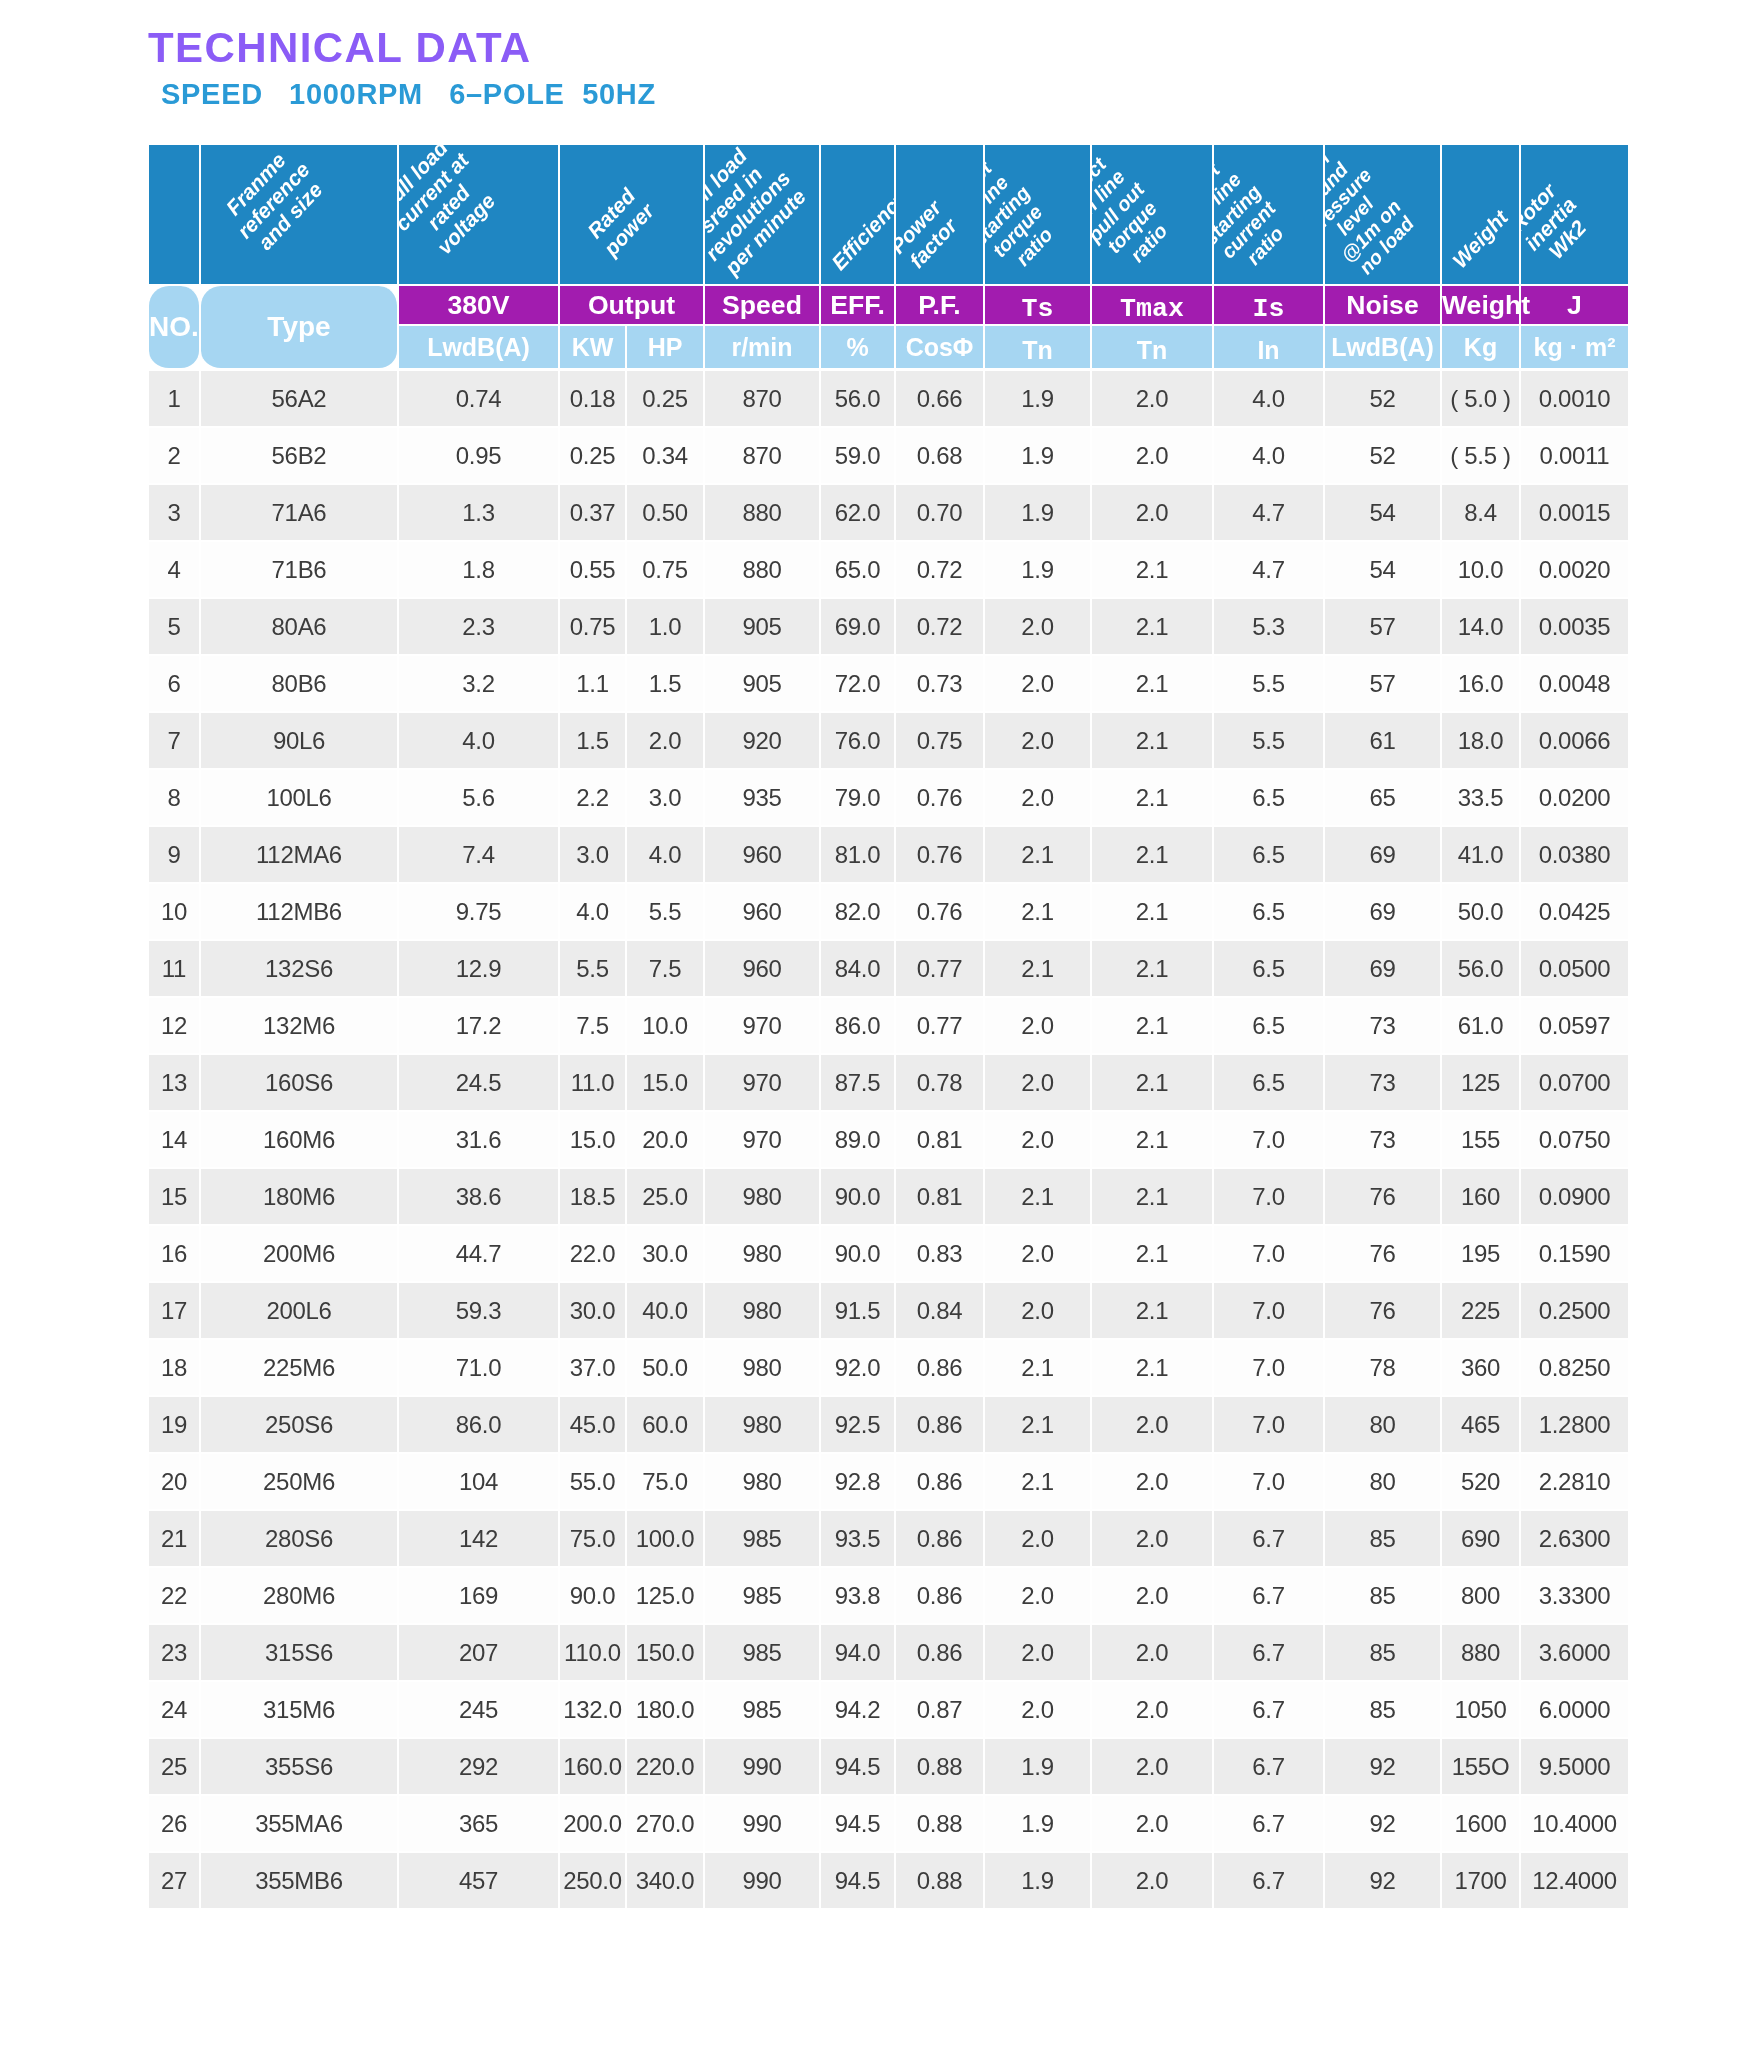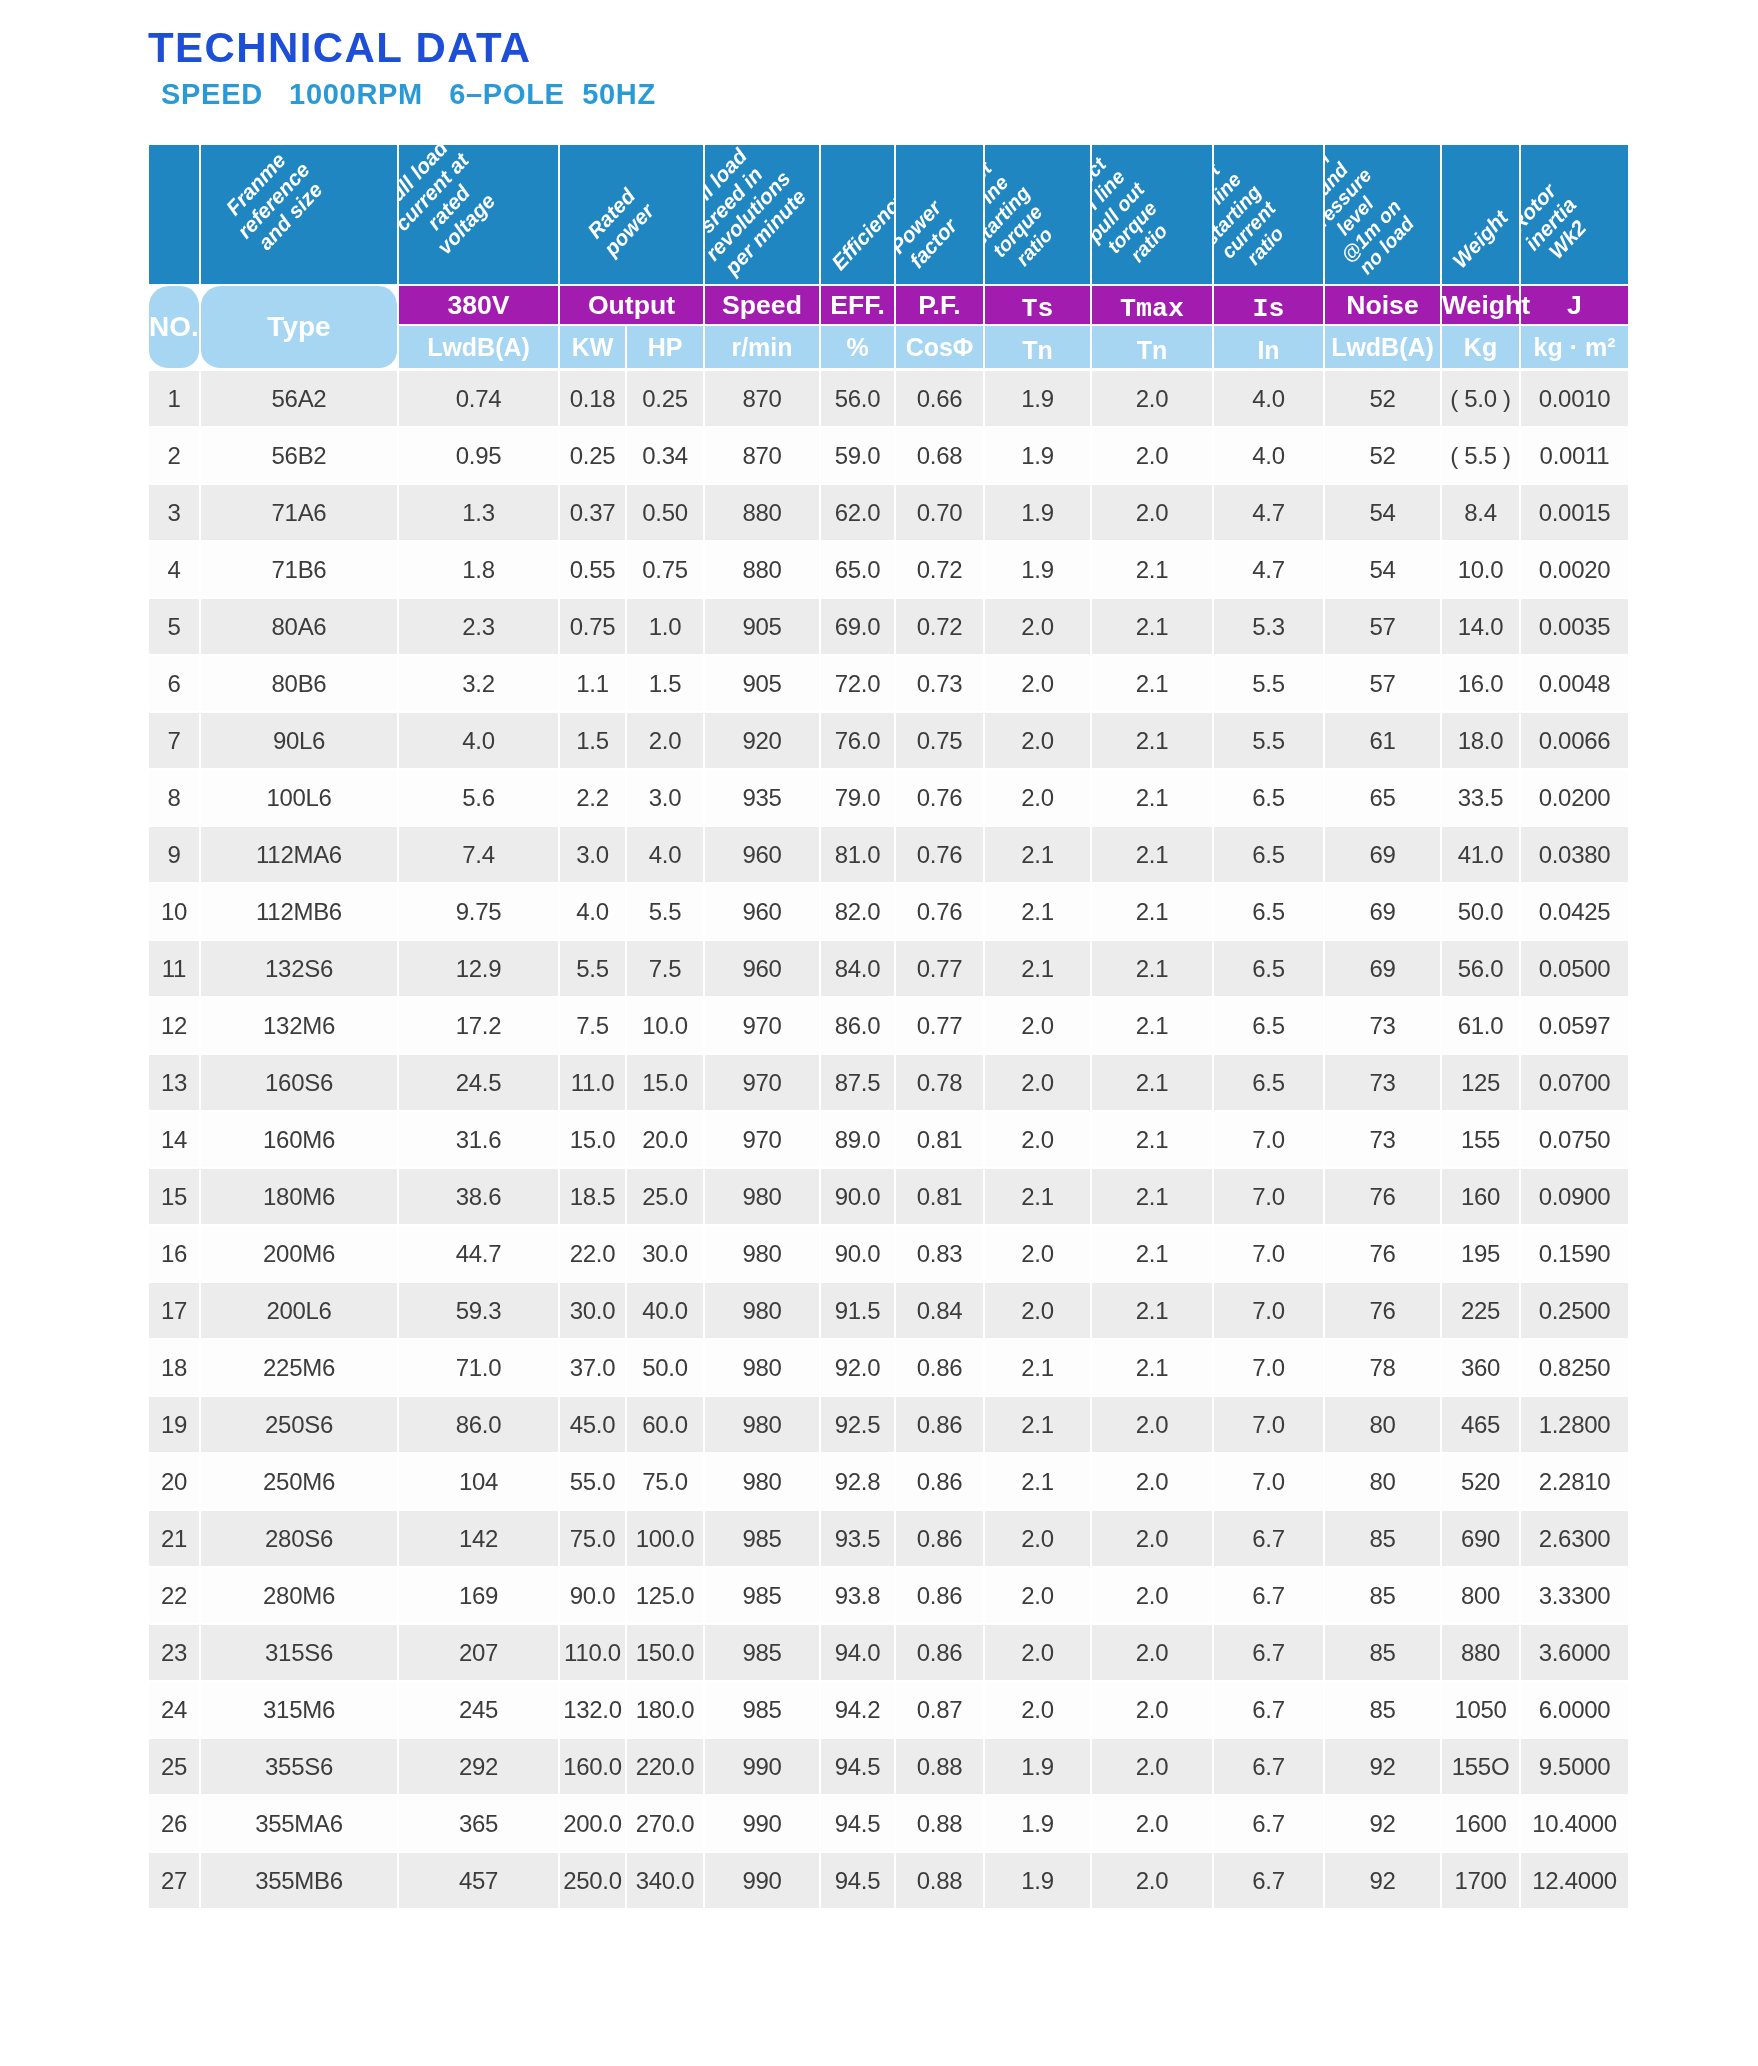--- a/index.html
+++ b/index.html
@@ -1,19 +1,19 @@
 <!DOCTYPE html>
 <html style="font-size:11.2px"><head>
 <meta charset="utf-8">
 <style>
   html,body{margin:0;padding:0;background:#fff;}
   .page{position:relative;width:1758px;height:2066px;background:#ffffff;overflow:hidden;
         font-family:"Liberation Sans", sans-serif;}
   .title{position:absolute;left:148px;top:24px;margin:0;font-size:42px;font-weight:800;
-         color:#1d4ed8;letter-spacing:1.4px;}
+         color:#8b5cf6;letter-spacing:1.4px;}
   .subtitle{position:absolute;left:157px;top:74px;margin:4px;font-size:29px;font-weight:700;
          color:#2a9ad6;letter-spacing:0.7px;white-space:pre;}
   table.tech{position:absolute;left:149px;top:145px;width:1481px;border-collapse:separate;
          border-spacing:0;table-layout:fixed;}
   th,td{box-sizing:border-box;border-right:2.1px solid #fff;border-bottom:2.1px solid #fff;
          padding:0;margin:0;}
   .rot-cell{background:#1f86c2;height:141px;position:relative;overflow:hidden;}
   .rot{position:absolute;left:20%;bottom:5.6px;transform:rotate(-47deg);transform-origin:0 100%;
        color:#ffffff;font-weight:700;font-style:italic;font-size:21px;line-height:1.12;
        white-space:pre-line;text-align:center;}

